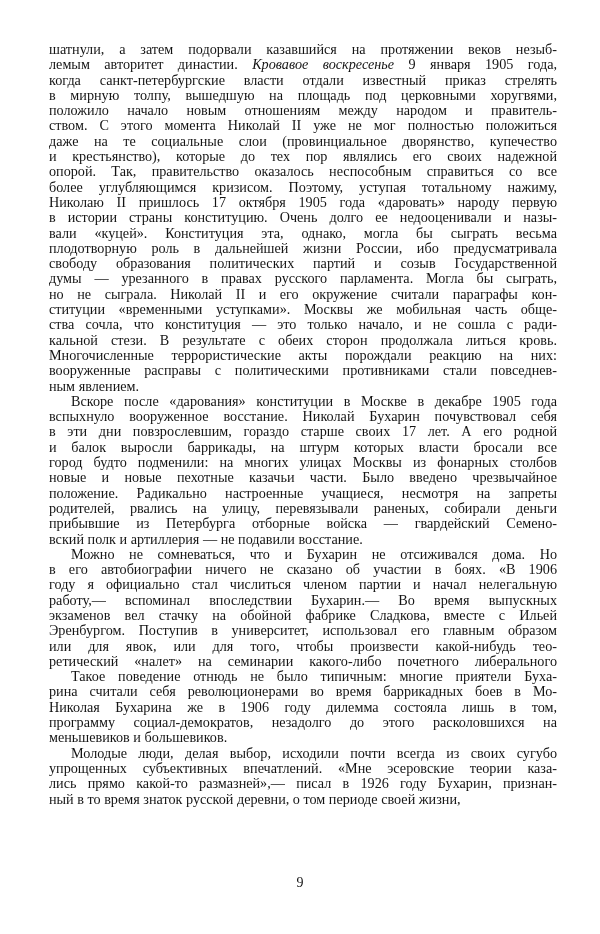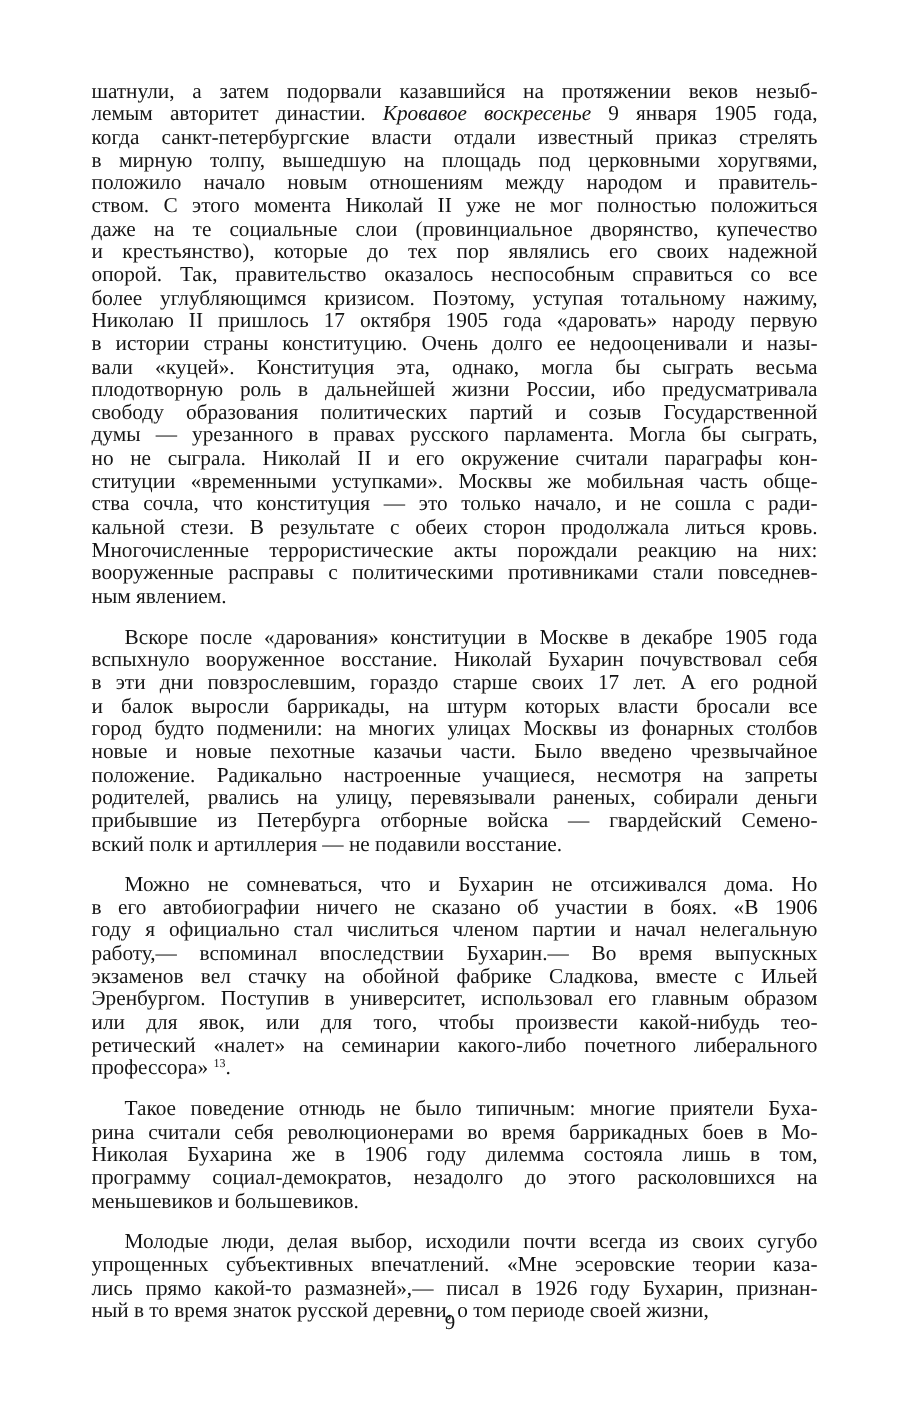--- a/index.html
+++ b/index.html
@@ -19,21 +19,21 @@
     position: absolute;
     left: 49px;
     top: 42px;
     width: 508px;
     font-size: 14.2px;
     line-height: 15.3px;
     text-align: justify;
     hyphens: manual;
   }
   .para {
-    margin: 12px;
+    margin: 0;
     text-indent: 0;
   }
   .line {
     display: block;
     text-align: justify;
     text-align-last: justify;
     white-space: nowrap;
     height: 15.3px;
     overflow: visible;
   }
@@ -104,21 +104,20 @@
     </div>
     <div class="para">
       <span class="line first-indent">Можно не сомневаться, что и Бухарин не отсиживался дома. Но</span>
       <span class="line">в его автобиографии ничего не сказано об участии в боях. «В 1906</span>
       <span class="line">году я официально стал числиться членом партии и начал нелегальную</span>
       <span class="line">работу,— вспоминал впоследствии Бухарин.— Во время выпускных</span>
       <span class="line">экзаменов вел стачку на обойной фабрике Сладкова, вместе с Ильей</span>
       <span class="line">Эренбургом. Поступив в университет, использовал его главным образом</span>
       <span class="line">или для явок, или для того, чтобы произвести какой-нибудь тео-</span>
       <span class="line">ретический «налет» на семинарии какого-либо почетного либерального</span>
-      <span class="line last">профессора» <sup class="footnote">13</sup>.</span>
     </div>
     <div class="para">
       <span class="line first-indent">Такое поведение отнюдь не было типичным: многие приятели Буха-</span>
       <span class="line">рина считали себя революционерами во время баррикадных боев в Мо-</span>
       <span class="line">Николая Бухарина же в 1906 году дилемма состояла лишь в том,</span>
       <span class="line">программу социал-демократов, незадолго до этого расколовшихся на</span>
       <span class="line last">меньшевиков и большевиков.</span>
     </div>
     <div class="para">
       <span class="line first-indent">Молодые люди, делая выбор, исходили почти всегда из своих сугубо</span>

